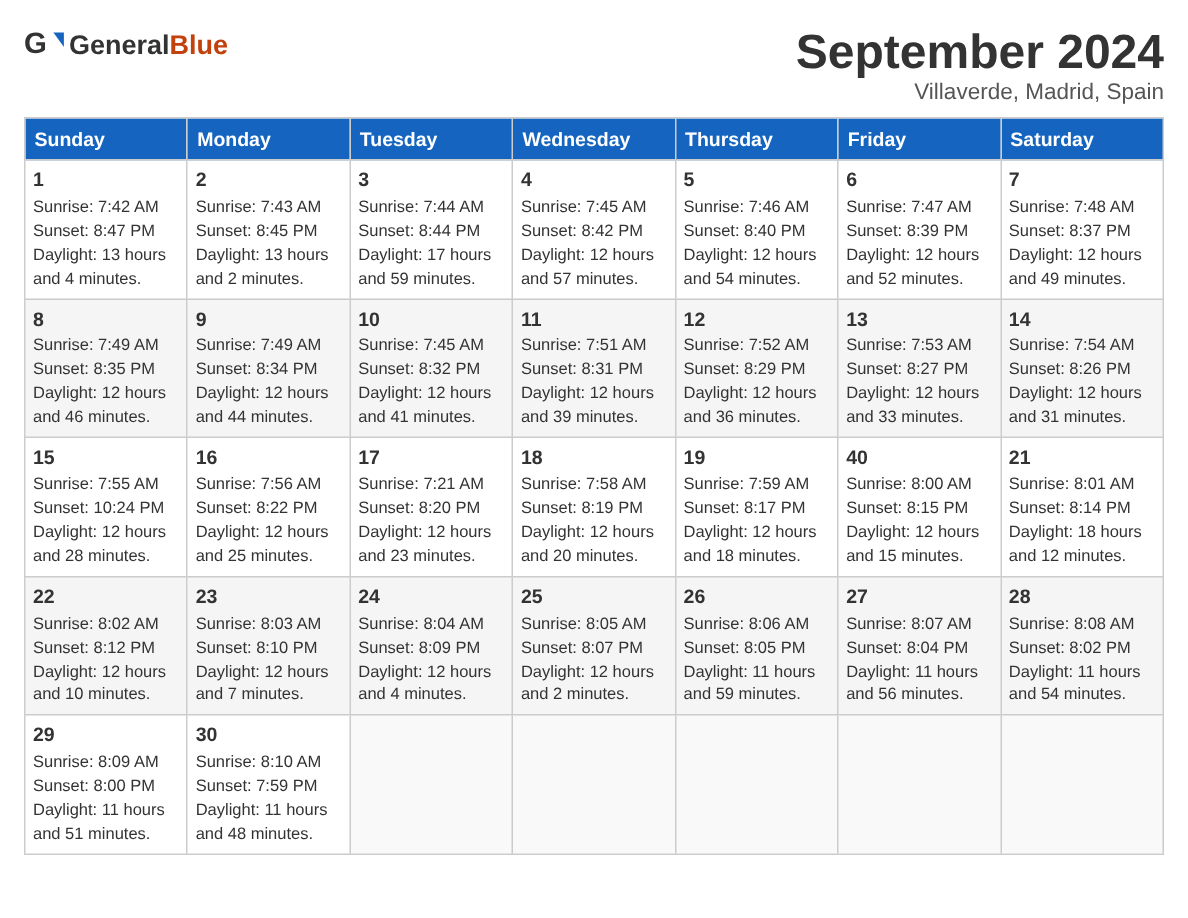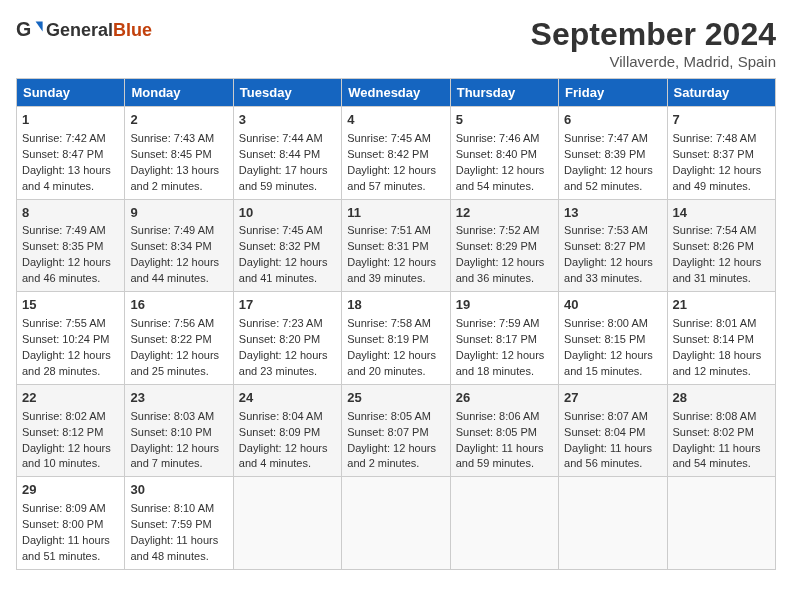--- a/index.html
+++ b/index.html
@@ -203,21 +203,21 @@
         <span>Daylight: 12 hours and 28 minutes.</span>
       </td>
         <td>
         <span class="day-num">16</span>
         <span>Sunrise: 7:56 AM</span><br>
         <span>Sunset: 8:22 PM</span><br>
         <span>Daylight: 12 hours and 25 minutes.</span>
       </td>
         <td>
         <span class="day-num">17</span>
-        <span>Sunrise: 7:23 AM</span><br>
+        <span>Sunrise: 7:21 AM</span><br>
         <span>Sunset: 8:20 PM</span><br>
         <span>Daylight: 12 hours and 23 minutes.</span>
       </td>
         <td>
         <span class="day-num">18</span>
         <span>Sunrise: 7:58 AM</span><br>
         <span>Sunset: 8:19 PM</span><br>
         <span>Daylight: 12 hours and 20 minutes.</span>
       </td>
         <td>

